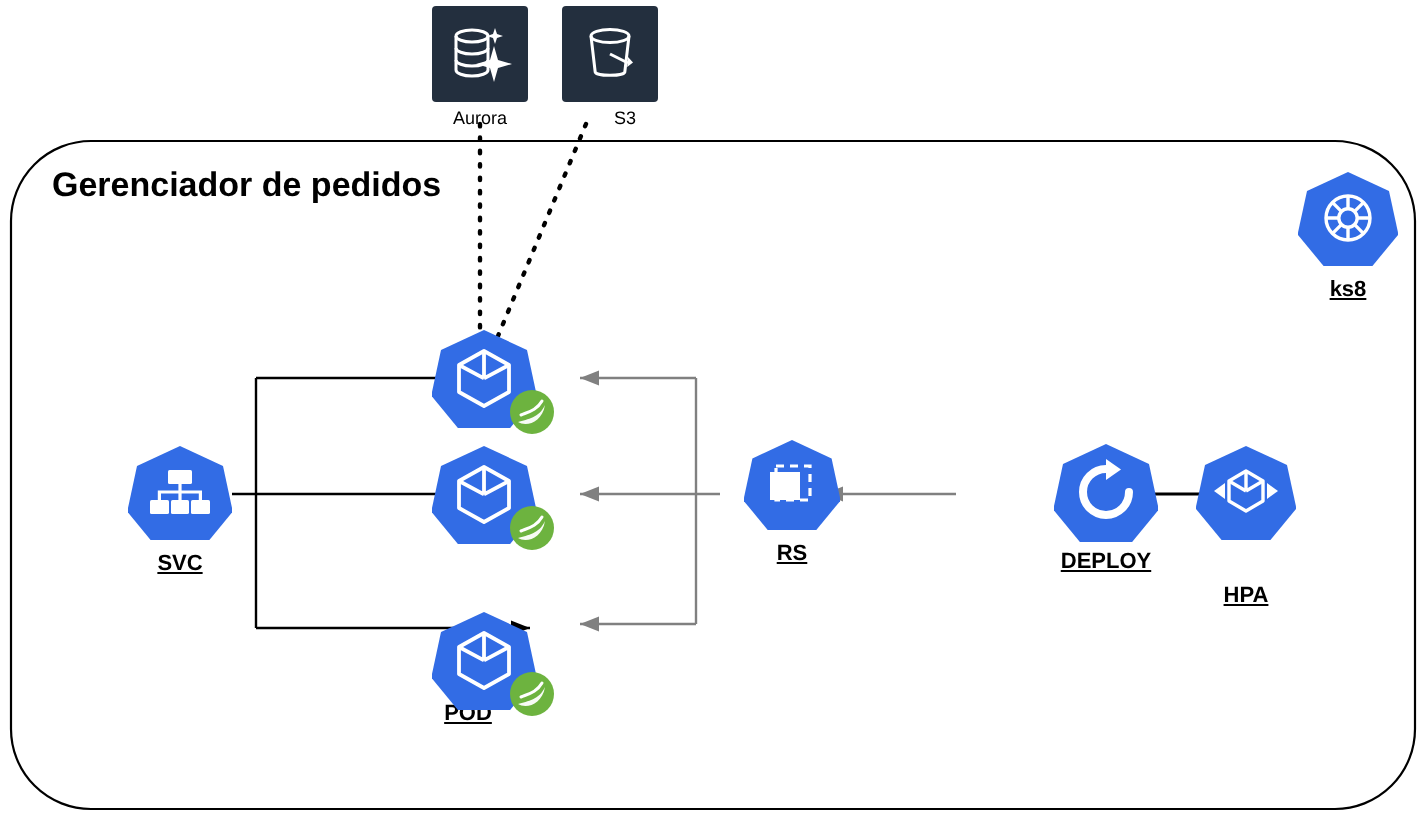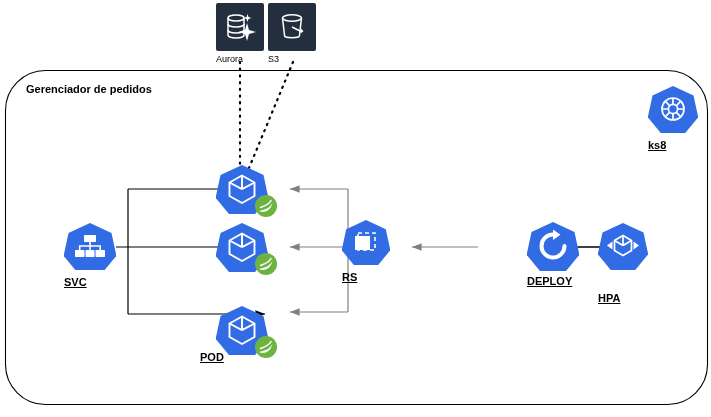--- a/index.html
+++ b/index.html
@@ -1,27 +1,27 @@
 <!DOCTYPE html>
 <html><head>
 <meta charset="utf-8">
 <style>
   html,body{margin:0;padding:0;background:#ffffff;}
   body{width:711px;height:417px;position:relative;overflow:hidden;
        font-family:"Liberation Sans",sans-serif;color:#000;}
   #canvas{position:absolute;left:0;top:0;width:711px;height:417px;}
-  .node{position:absolute;text-align:left;}
+  .node{position:absolute;text-align:center;}
   .nodeicon{position:relative;}
   .lbl{font-size:11px;font-weight:bold;color:#000;line-height:12px;
        white-space:nowrap;text-decoration:underline;}
   .awsbox{width:48px;height:48px;background:#232F3E;border-radius:2px;
           display:flex;align-items:center;justify-content:center;}
   .awslbl{font-size:9px;font-weight:normal;margin-top:3px;color:#000;}
   .spring{position:absolute;}
-  #container-title{position:absolute;left:26px;top:83px;font-size:11px;
+  #container-title{position:absolute;left:26px;top:83px;font-size:17px;
                    font-weight:bold;white-space:nowrap;}
 </style>
 </head>
 <body>
 
 <svg id="canvas" viewBox="0 0 711 417">
   <defs>
     <marker id="arrBlack" markerWidth="9" markerHeight="9" refX="8" refY="3.2" orient="auto">
       <path d="M0,0 L8,3.2 L0,6.4 Z" fill="#000000"></path>
     </marker>
@@ -65,21 +65,21 @@
         <path d="M5,14 L5,20 A8,3 0 0 0 21,20 L21,14"></path>
         <path d="M5,20 L5,25 A8,3 0 0 0 21,25 L21,20"></path>
       </g>
       <path d="M24,13 L26,20 L33,22 L26,24 L24,31 L22,24 L15,22 L22,20 Z" fill="#ffffff"></path>
       <path d="M24.5,4 L25.5,7 L28.5,8 L25.5,9 L24.5,12 L23.5,9 L20.5,8 L23.5,7 Z" fill="#ffffff"></path>
     </svg>
   </div>
   <div class="awslbl">Aurora</div>
 </div>
 
-<div class="node" style="left:268px;top:3px;width:63px;">
+<div class="node" style="left:281px;top:3px;width:63px;">
   <div class="awsbox">
     <svg width="32" height="32" viewBox="0 0 32 32">
       <g fill="none" stroke="#ffffff" stroke-width="1.5" stroke-linejoin="round">
         <ellipse cx="16" cy="7" rx="9.5" ry="3.3"></ellipse>
         <path d="M6.5,7 L8.6,25 C9.2,27.2 22.8,27.2 23.4,25 L25.5,7"></path>
         <path d="M16,16 L25,20.5"></path>
         <path d="M25,17.5 L27.5,20.3 L24.6,22.5 Z" fill="#ffffff" stroke="none"></path>
       </g>
     </svg>
   </div>
@@ -176,21 +176,21 @@
       <svg width="24" height="24" viewBox="0 0 24 24">
         <circle cx="12" cy="12" r="11" fill="#6DB33F"></circle>
         <path d="M5,17 C9,19.5 17,17.5 18.5,8.5 C15.5,15 10,15.5 5,17 Z" fill="#ffffff" opacity="0.95"></path>
         <path d="M6.5,13.5 C10,12 14.5,11 17,6.5" stroke="#ffffff" stroke-width="1.5" fill="none" stroke-linecap="round"></path>
       </svg>
     </span>
   </div>
   <div class="lbl" style="margin-top:-4px;margin-left:-16px;">POD</div>
 </div>
 
-<div class="node" style="left:342px;top:219px;width:48px;">
+<div class="node" style="left:372px;top:219px;width:48px;">
   <div class="nodeicon" style="height:46px;">
     <svg width="48" height="46" viewBox="0 0 48 46">
       <path d="M24,1 L43.8,10.2 L48.3,31.2 L35,47.4 L13,47.4 L-0.3,31.2 L4.2,10.2 Z" fill="#326CE5"></path>
       <rect x="16" y="14" width="17" height="17" fill="none" stroke="#ffffff" stroke-width="1.6" stroke-dasharray="4 3"></rect>
       <rect x="13" y="17" width="15" height="14" fill="#ffffff"></rect>
     </svg>
   </div>
   <div class="lbl" style="margin-top:6px;">RS</div>
 </div>
 

